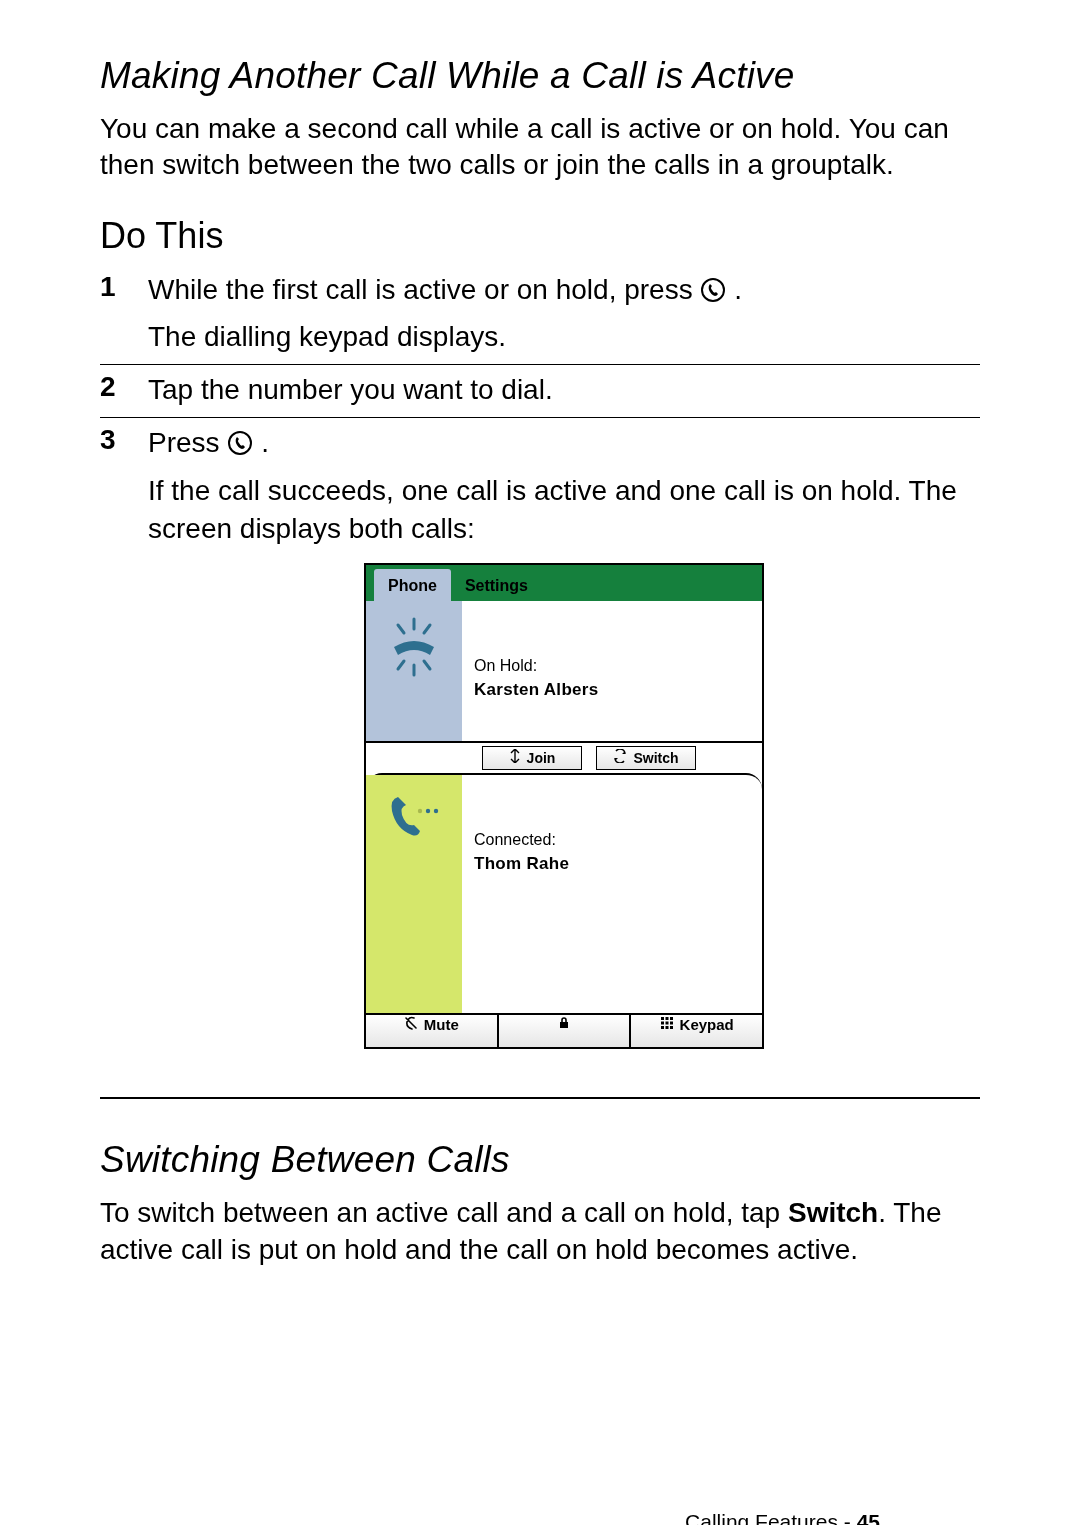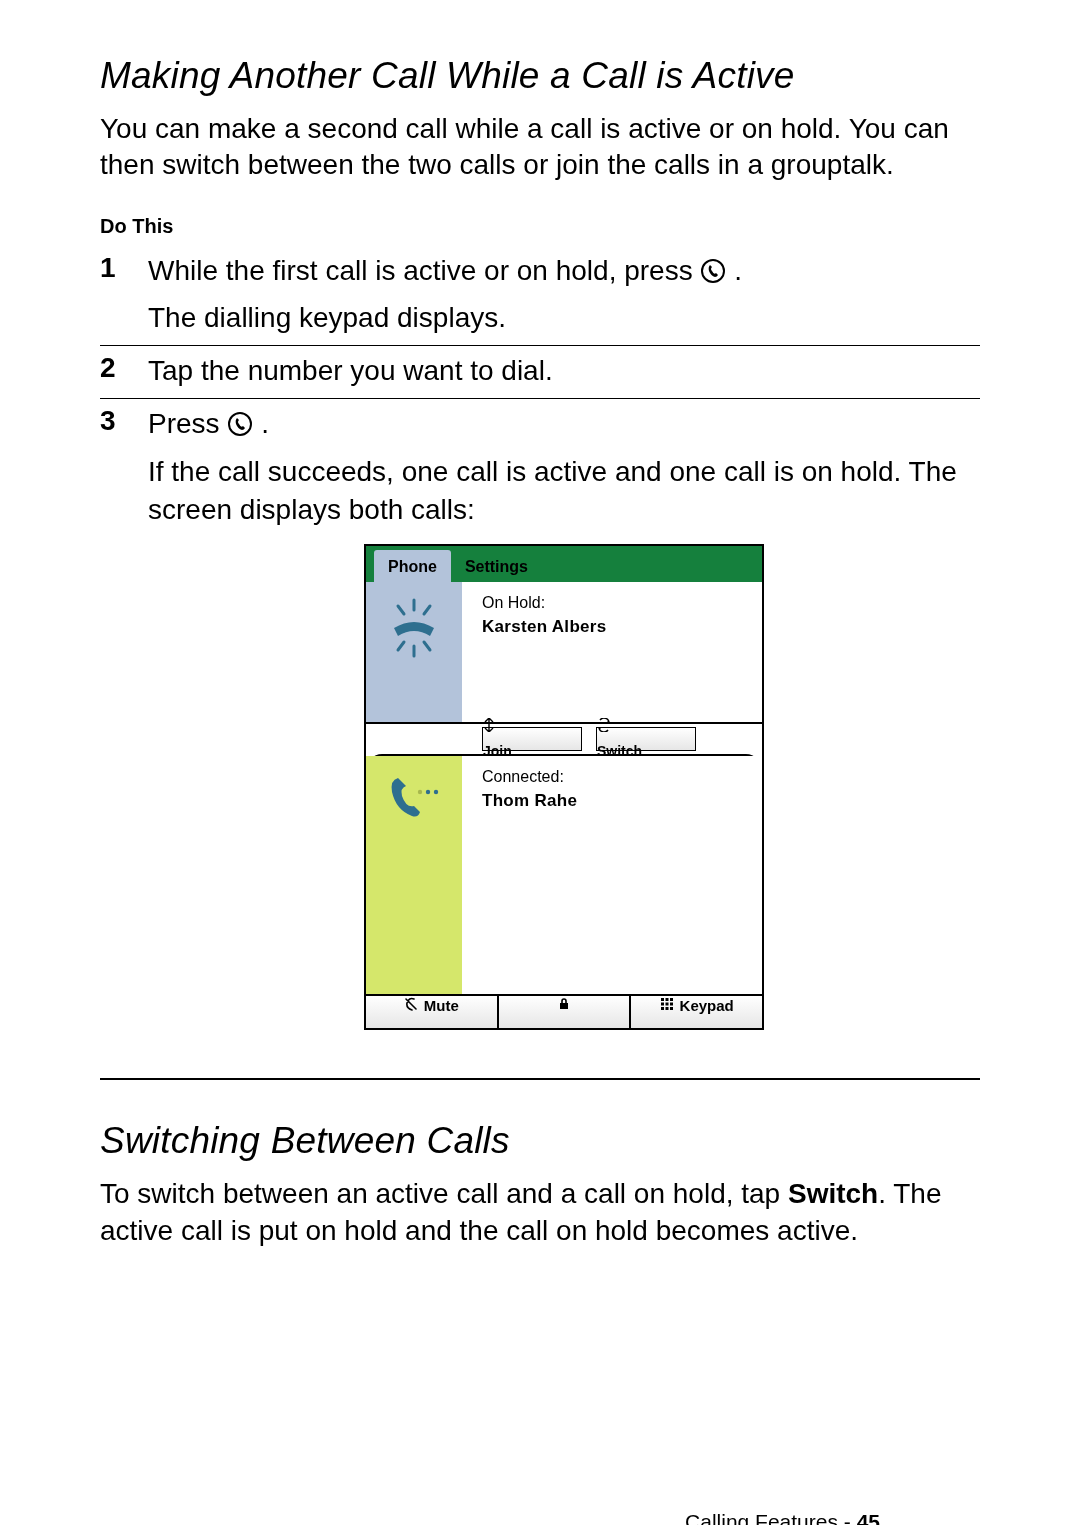--- a/index.html
+++ b/index.html
@@ -18,22 +18,22 @@
     font-size: 37px;
     margin: 0 0 14px 0;
     letter-spacing: 0.2px;
   }
   p.body {
     font-size: 28px;
     line-height: 1.28;
     margin: 0 0 32px 0;
   }
   .do-this {
-    font-size: 20px;
-    font-weight: 700;
+    font-size: 36px;
+    font-weight: 400;
     margin: 10px 0 8px 0;
   }
   .step-row {
     display: flex;
     border-bottom: 1px solid #000;
     padding: 6px 0 8px 0;
   }
   .step-row.no-border { border-bottom: none; }
   .step-num {
     width: 48px;
@@ -95,22 +95,23 @@
     flex: 0 0 96px;
     display: flex;
     align-items: flex-start;
     justify-content: center;
     padding-top: 16px;
   }
   .onhold .icon-col { background: #b3c3da; }
   .active .icon-col { background: #d5e76b; }
   .info-col {
     flex: 1;
-    padding: 10px 10px 8px 20px;
+    padding: 10px 10px 8px 12px;
     background: #fff;
+    margin-top: 44px;
   }
   .status-line {
     font-size: 16px;
     color: #000;
     margin-bottom: 2px;
   }
   .caller-name {
     font-size: 17px;
     font-weight: 700;
     letter-spacing: 0.3px;
@@ -130,23 +131,23 @@
     padding-left: 20px;
   }
   .action-btn {
     border: 1px solid #000;
     background: linear-gradient(#fff,#e6e6e6);
     height: 24px;
     width: 100px;
     font-size: 14px;
     font-weight: 700;
     display: inline-flex;
+    align-items: center;
     justify-content: center;
     gap: 6px;
-    flex-direction: column;
   }
   .bottom-bar {
     display: flex;
     border-top: 2px solid #000;
     height: 34px;
   }
   .bb-btn {
     flex: 1;
     display: flex;
     align-items: flex-start;

